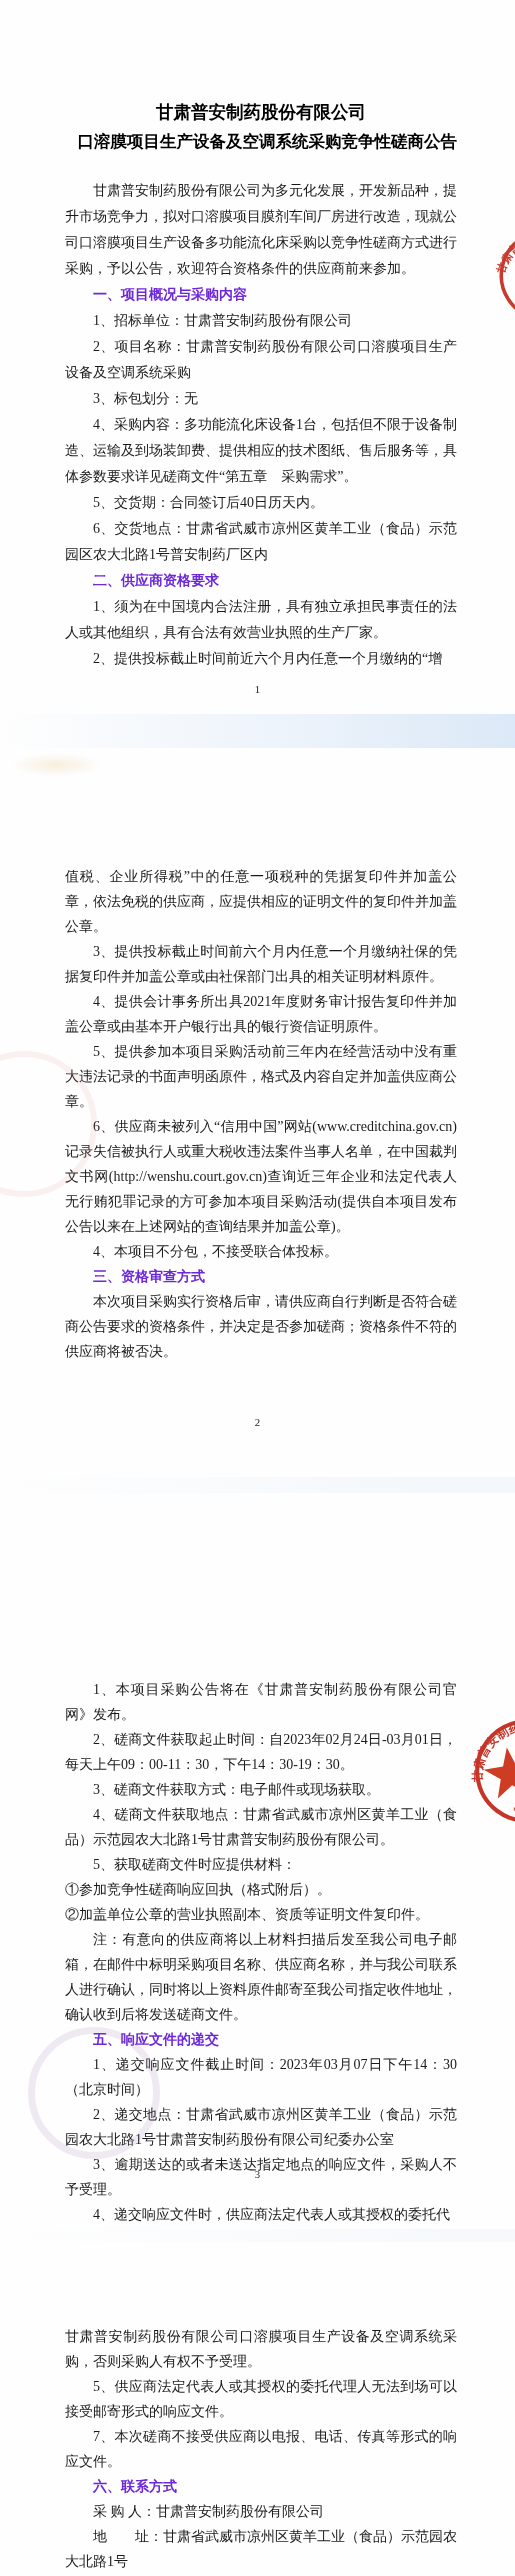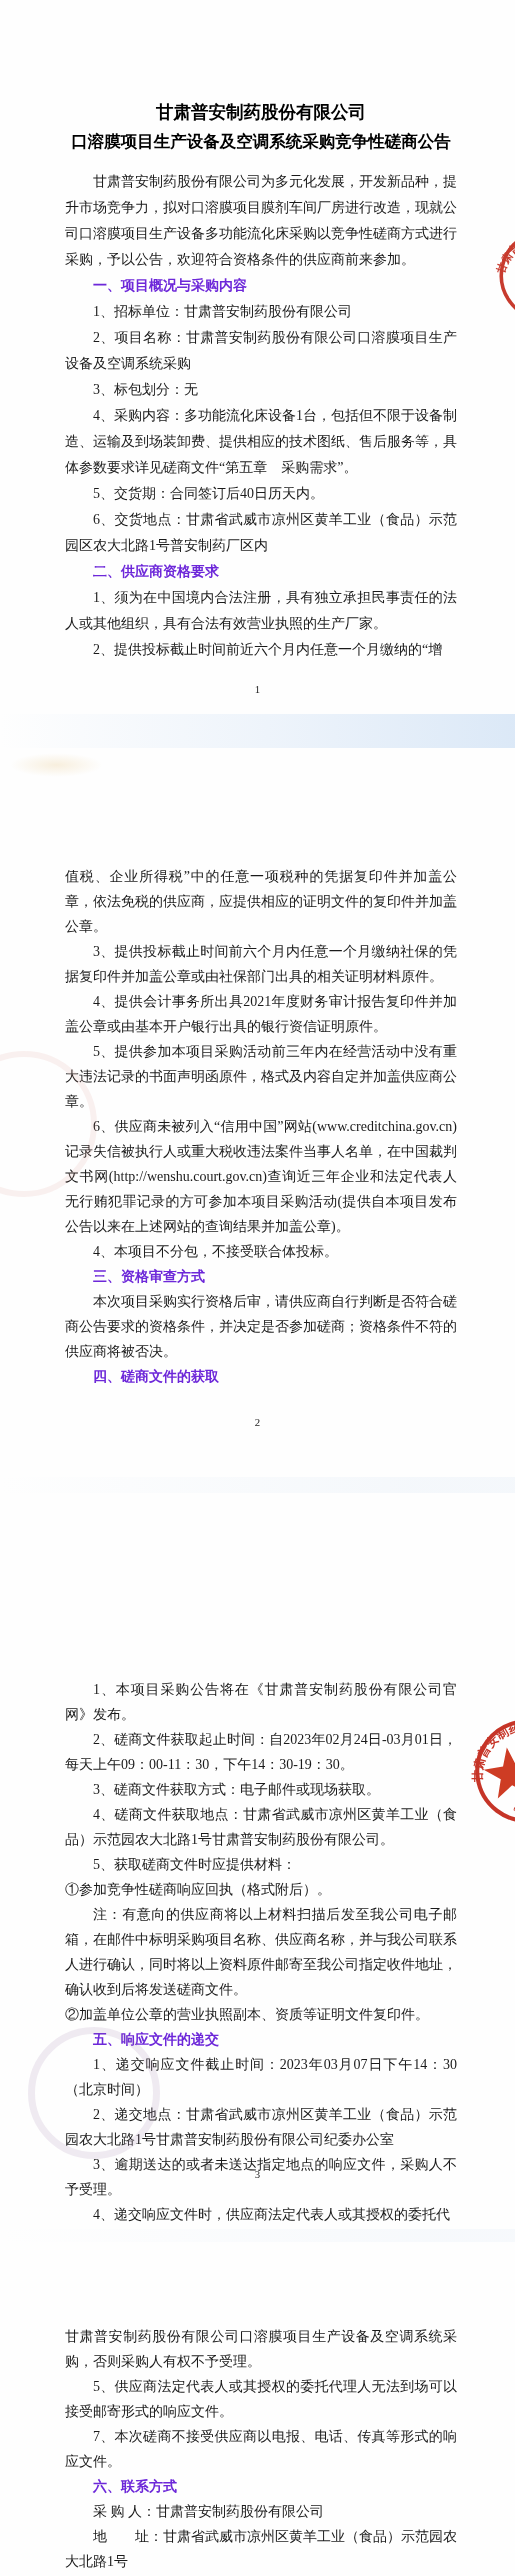--- a/index.html
+++ b/index.html
@@ -24,22 +24,22 @@
   .smudge{position:absolute;pointer-events:none;}
 </style>
 </head>
 <body>
 
 <div id="doc">
 
   <section class="page lh50" style="top:0;height:750px;">
     <div class="content" style="padding-top:99px;">
       <h1 class="title">甘肃普安制药股份有限公司</h1>
-      <h2 class="subtitle" style="margin-top:2.1px;">口溶膜项目生产设备及空调系统采购竞争性磋商公告</h2>
-      <p class="t indent" style="margin-top:14px;">甘肃普安制药股份有限公司为多元化发展，开发新品种，提升市场竞争力，拟对口溶膜项目膜剂车间厂房进行改造，现就公司口溶膜项目生产设备多功能流化床采购以竞争性磋商方式进行采购，予以公告，欢迎符合资格条件的供应商前来参加。</p>
+      <h2 class="subtitle" style="margin-top:2.1px;text-align:right;">口溶膜项目生产设备及空调系统采购竞争性磋商公告</h2>
+      <p class="t indent" style="margin-top:23px;">甘肃普安制药股份有限公司为多元化发展，开发新品种，提升市场竞争力，拟对口溶膜项目膜剂车间厂房进行改造，现就公司口溶膜项目生产设备多功能流化床采购以竞争性磋商方式进行采购，予以公告，欢迎符合资格条件的供应商前来参加。</p>
       <p class="t indent h">一、项目概况与采购内容</p>
       <p class="t indent">1、招标单位：甘肃普安制药股份有限公司</p>
       <p class="t indent">2、项目名称：甘肃普安制药股份有限公司口溶膜项目生产设备及空调系统采购</p>
       <p class="t indent">3、标包划分：无</p>
       <p class="t indent">4、采购内容：多功能流化床设备1台，包括但不限于设备制造、运输及到场装卸费、提供相应的技术图纸、售后服务等，具体参数要求详见磋商文件“第五章　采购需求”。</p>
       <p class="t indent">5、交货期：合同签订后40日历天内。</p>
       <p class="t indent">6、交货地点：甘肃省武威市凉州区黄羊工业（食品）示范园区农大北路1号普安制药厂区内</p>
       <p class="t indent h">二、供应商资格要求</p>
       <p class="t indent">1、须为在中国境内合法注册，具有独立承担民事责任的法人或其他组织，具有合法有效营业执照的生产厂家。</p>
       <p class="t indent">2、提供投标截止时间前近六个月内任意一个月缴纳的“增</p>
@@ -61,39 +61,38 @@
   <section class="page" style="top:766px;height:744px;">
     <div class="content" style="padding-top:98px;">
       <p class="t">值税、企业所得税”中的任意一项税种的凭据复印件并加盖公章，依法免税的供应商，应提供相应的证明文件的复印件并加盖公章。</p>
       <p class="t indent">3、提供投标截止时间前六个月内任意一个月缴纳社保的凭据复印件并加盖公章或由社保部门出具的相关证明材料原件。</p>
       <p class="t indent">4、提供会计事务所出具2021年度财务审计报告复印件并加盖公章或由基本开户银行出具的银行资信证明原件。</p>
       <p class="t indent">5、提供参加本项目采购活动前三年内在经营活动中没有重大违法记录的书面声明函原件，格式及内容自定并加盖供应商公章。</p>
       <p class="t indent">6、供应商未被列入“信用中国”网站(www.creditchina.gov.cn)记录失信被执行人或重大税收违法案件当事人名单，在中国裁判文书网(http://wenshu.court.gov.cn)查询近三年企业和法定代表人无行贿犯罪记录的方可参加本项目采购活动(提供自本项目发布公告以来在上述网站的查询结果并加盖公章)。</p>
       <p class="t indent">4、本项目不分包，不接受联合体投标。</p>
       <p class="t indent h">三、资格审查方式</p>
       <p class="t indent">本次项目采购实行资格后审，请供应商自行判断是否符合磋商公告要求的资格条件，并决定是否参加磋商；资格条件不符的供应商将被否决。</p>
-      <p class="t indent h">四、磋商文件的获取</p>
     </div>
   </section>
   <div class="pagenum" style="top:1416px;">2</div>
 
   <div class="faint-ring" style="left:-49px;top:1051px;width:134px;height:134px;border:6.2px solid rgba(205,120,110,.10);"></div>
 
   <div class="sep" style="top:1477px;height:15.5px;background:linear-gradient(90deg, rgba(210,225,242,0), rgba(206,222,240,.20) 80%);"></div>
 
   <section class="page" style="top:1579px;height:750px;">
     <div class="content" style="padding-top:98px;">
       <p class="t indent">1、本项目采购公告将在《甘肃普安制药股份有限公司官网》发布。</p>
       <p class="t indent">2、磋商文件获取起止时间：自2023年02月24日-03月01日，每天上午09：00-11：30，下午14：30-19：30。</p>
       <p class="t indent">3、磋商文件获取方式：电子邮件或现场获取。</p>
       <p class="t indent">4、磋商文件获取地点：甘肃省武威市凉州区黄羊工业（食品）示范园农大北路1号甘肃普安制药股份有限公司。</p>
       <p class="t indent">5、获取磋商文件时应提供材料：</p>
       <p class="t">①参加竞争性磋商响应回执（格式附后）。</p>
+      <p class="t">②加盖单位公章的营业执照副本、资质等证明文件复印件。</p>
       <p class="t indent">注：有意向的供应商将以上材料扫描后发至我公司电子邮箱，在邮件中标明采购项目名称、供应商名称，并与我公司联系人进行确认，同时将以上资料原件邮寄至我公司指定收件地址，确认收到后将发送磋商文件。</p>
-      <p class="t">②加盖单位公章的营业执照副本、资质等证明文件复印件。</p>
       <p class="t indent h">五、响应文件的递交</p>
       <p class="t indent">1、递交响应文件截止时间：2023年03月07日下午14：30（北京时间）</p>
       <p class="t indent">2、递交地点：甘肃省武威市凉州区黄羊工业（食品）示范园农大北路1号甘肃普安制药股份有限公司纪委办公室</p>
       <p class="t indent">3、逾期送达的或者未送达指定地点的响应文件，采购人不予受理。</p>
       <p class="t indent">4、递交响应文件时，供应商法定代表人或其授权的委托代</p>
     </div>
   </section>
   <div class="pagenum" style="top:2168px;">3</div>
 
   <svg class="stamp" style="left:466px;top:1710px;transform:rotate(-8deg);opacity:.95;" width="124" height="124" viewBox="0 0 240 240">

